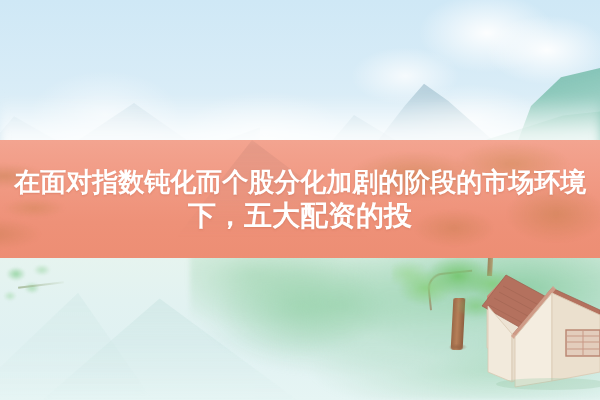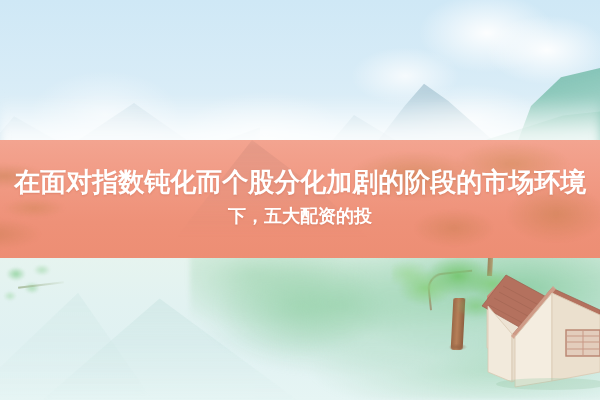--- a/index.html
+++ b/index.html
@@ -145,21 +145,21 @@
     display: flex;
     flex-direction: column;
     align-items: center;
     justify-content: center;
     gap: 4px;
     border-radius: 25px;
   }
   .hl-line {
     color: #ffffff;
     font-weight: 700;
-    font-size: 18px;
+    font-size: 28px;
     line-height: 30px;
     letter-spacing: 0px;
     white-space: nowrap;
     text-shadow: 0 1px 2px rgba(190,95,70,0.35);
   }
   .hl-line.l1 {
     font-size: 26.4px;
     transform: scaleX(0.985);
   }
 

